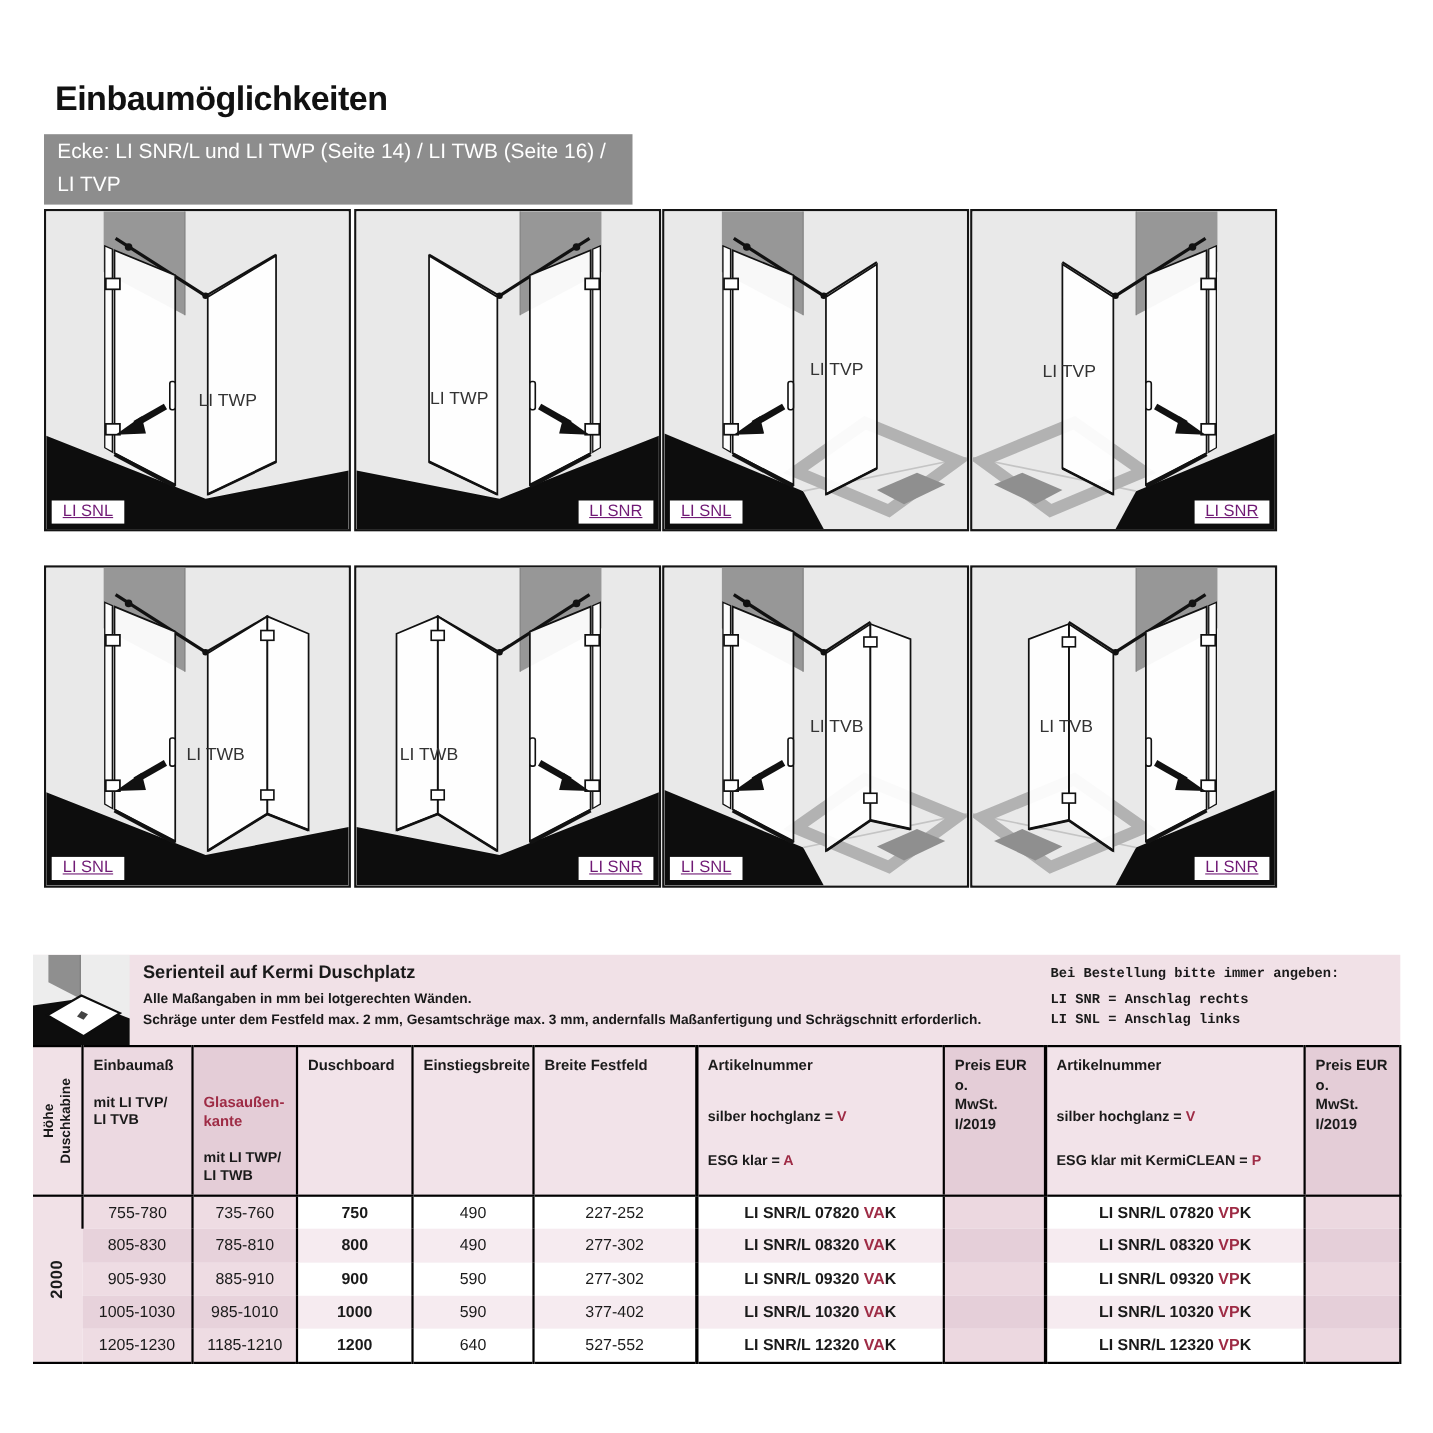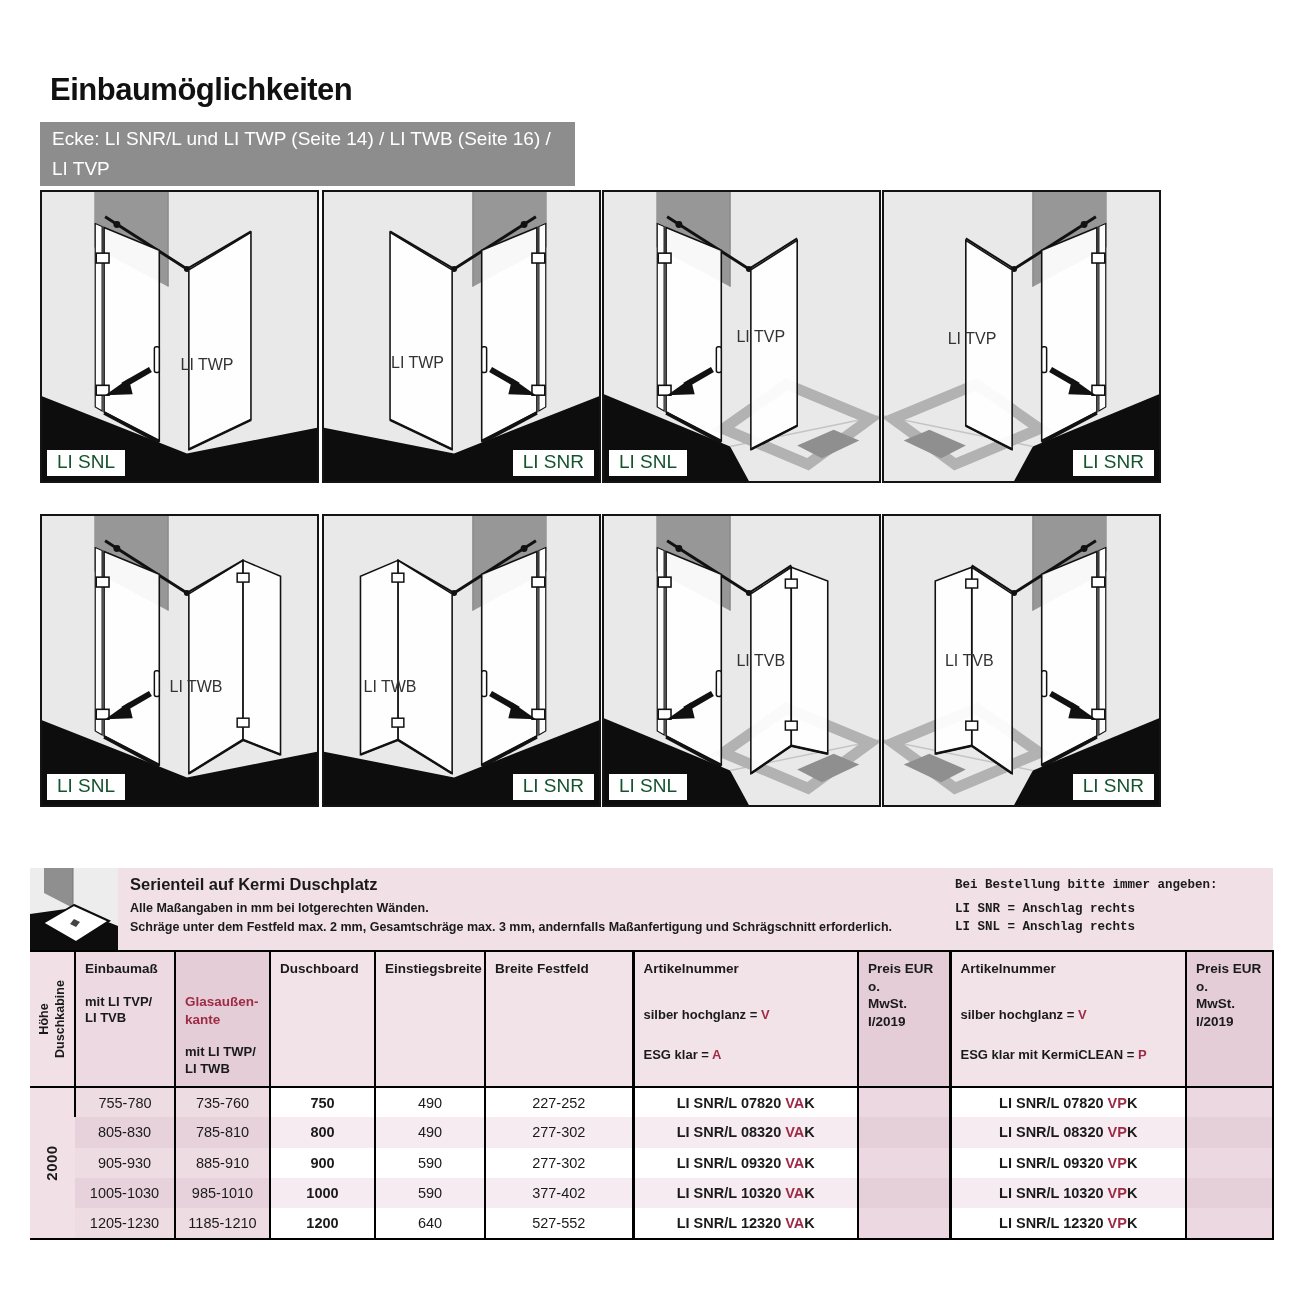--- a/index.html
+++ b/index.html
@@ -9,21 +9,21 @@
   
   .page-title{position:absolute;left:50px;top:72px;font-size:31px;font-weight:bold;letter-spacing:-0.5px;color:#111;}
   .corner-bar{position:absolute;left:40px;top:122px;width:535px;height:64px;background:#8d8d8d;color:#fff;
     font-size:19px;line-height:30px;padding:2px 12px 0;box-sizing:border-box;white-space:pre-line;}
 
   
   .panel{position:absolute;width:279px;height:293px;border:2px solid #141414;box-sizing:border-box;background:#e9e9e9;}
   .panel svg{position:absolute;left:0;top:0;width:100%;height:100%;}
   .panel svg.mirror{transform:scaleX(-1);}
   .il{position:absolute;transform:translate(-50%,-50%);font-size:16px;color:#333;white-space:nowrap;}
-  .cl{position:absolute;bottom:5px;background:#fff;padding:1px 10px 3px;font-size:19px;font-weight:500;color:#14532d;white-space:nowrap;}
+  .cl{position:absolute;bottom:5px;background:#fff;padding:1px 10px 3px;font-size:15px;font-weight:500;color:#701a75;white-space:nowrap;text-decoration:underline;}
   .cl.left{left:5px;}
   .cl.right{right:5px;}
   .p0{left:40px;top:190px;}  .p1{left:322px;top:190px;} .p2{left:602px;top:190px;} .p3{left:882px;top:190px;}
   .p4{left:40px;top:514px;}  .p5{left:322px;top:514px;} .p6{left:602px;top:514px;} .p7{left:882px;top:514px;}
   .p0 .il{left:60%;top:60%;} .p1 .il{left:34%;top:59%;} .p2 .il{left:57%;top:50%;} .p3 .il{left:32%;top:51%;}
   .p4 .il{left:56%;top:59%;} .p5 .il{left:24%;top:59%;} .p6 .il{left:57%;top:50%;} .p7 .il{left:31%;top:50%;}
 
   
   .info-band{position:absolute;left:30px;top:868px;width:1243px;height:82px;background:#f1e1e7;}
   .pictogram{position:absolute;left:0;top:0;width:88px;height:82px;}
@@ -314,21 +314,21 @@
       <polygon points="44,51 50,54 46,59 40,56" fill="#444"></polygon>
     </svg>
     <div class="band-left">
       <div class="band-title">Serienteil auf Kermi Duschplatz</div>
       <div class="band-small">Alle Maßangaben in mm bei lotgerechten Wänden.</div>
       <div class="band-small">Schräge unter dem Festfeld max. 2 mm, Gesamtschräge max. 3 mm, andernfalls Maßanfertigung und Schrägschnitt erforderlich.</div>
     </div>
     <div class="band-right">
       <div class="band-title-sm">Bei Bestellung bitte immer angeben:</div>
       <div class="band-small">LI SNR = Anschlag rechts</div>
-      <div class="band-small">LI SNL = Anschlag rechts</div>
+      <div class="band-small">LI SNL = Anschlag links</div>
     </div>
   </div>
 
   <div class="spec-wrap">
     <table class="spec">
       <colgroup>
         <col style="width:45px">
           <col style="width:100px">
           <col style="width:95px">
           <col style="width:105px">

